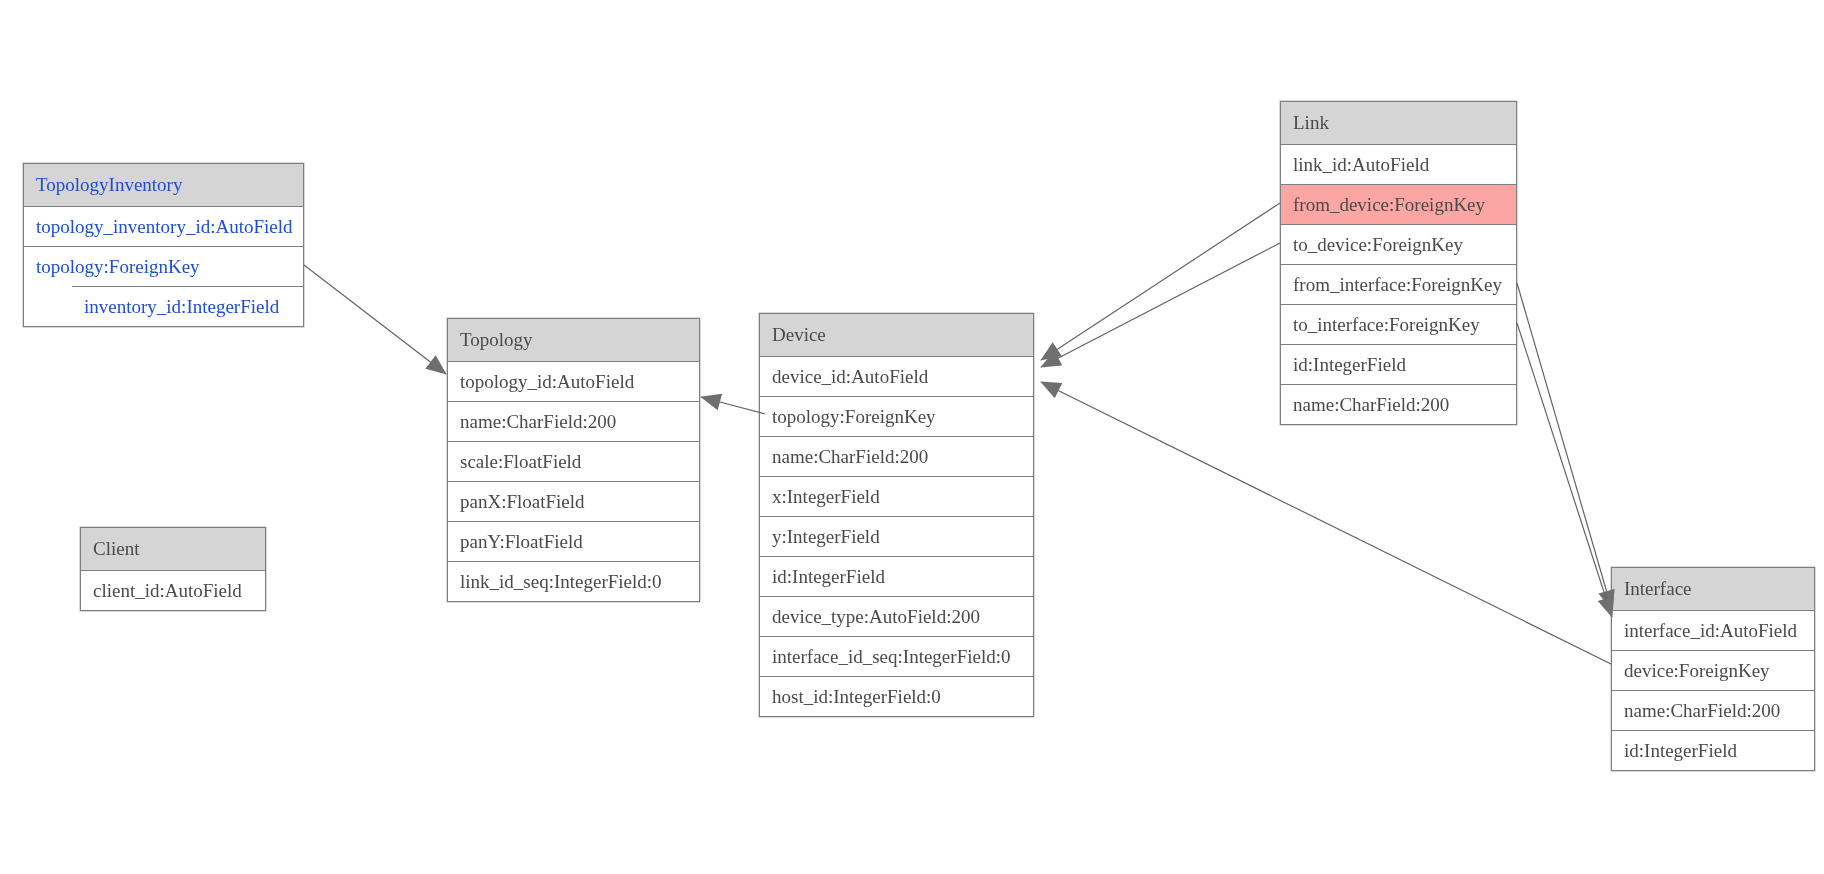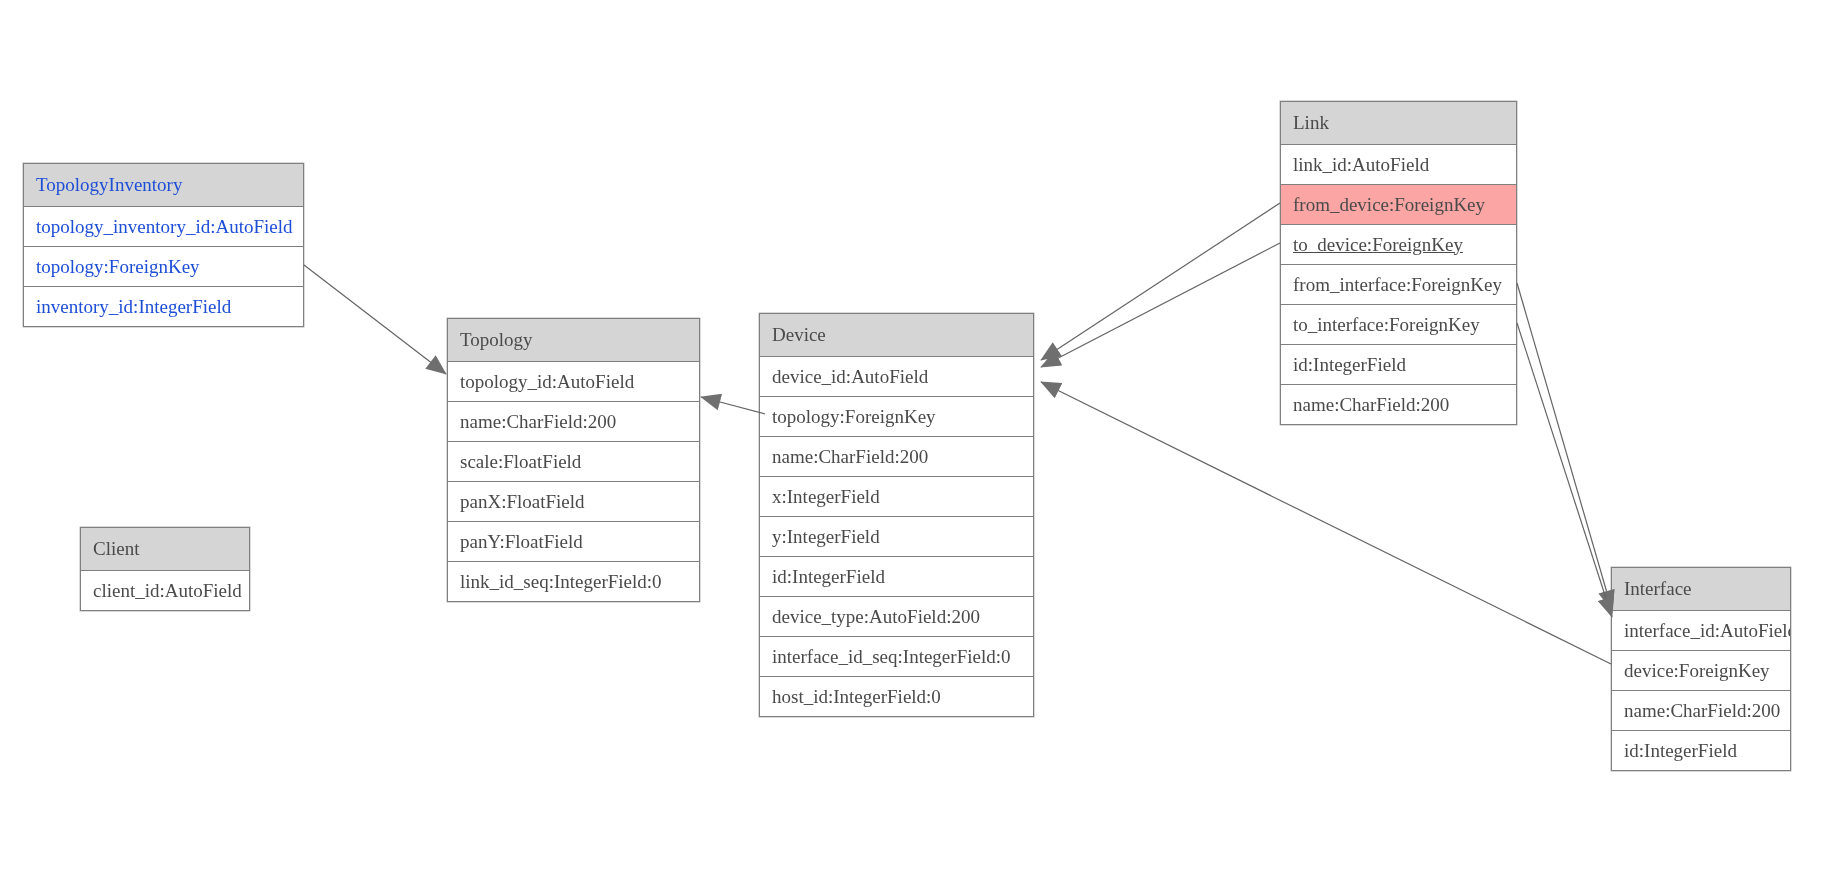--- a/index.html
+++ b/index.html
@@ -74,58 +74,58 @@
         <line x1="1611" y1="664" x2="1041" y2="382" stroke="#646464" stroke-width="1.2" marker-end="url(#arrowhead)"></line>
         <line x1="1517" y1="283" x2="1612" y2="610" stroke="#646464" stroke-width="1.2" marker-end="url(#arrowhead)"></line>
         <line x1="1517" y1="323" x2="1612" y2="617" stroke="#646464" stroke-width="1.2" marker-end="url(#arrowhead)"></line>
       </g>
   </svg>
   <div id="entities">
       <div class="entity" style="left: 23px; top: 163px; width: 281px; border-color: rgb(127, 127, 127); color: #1d4ed8;">
         <div class="entity-header" style="background: rgb(213, 213, 213);">TopologyInventory</div>
         <div class="entity-row" style="border-top-color: rgb(127, 127, 127); background: rgb(255, 255, 255);">topology_inventory_id:AutoField</div>
         <div class="entity-row" style="border-top-color: rgb(127, 127, 127); background: rgb(255, 255, 255);">topology:ForeignKey</div>
-        <div class="entity-row" style="border-top-color: rgb(127, 127, 127); background: rgb(255, 255, 255);">inventory_id:IntegerField</div>
+        <div class="entity-row" style="border-top-color: rgb(127, 127, 127); background: rgb(255, 255, 255); margin-left: 48px;">inventory_id:IntegerField</div>
       </div>
       <div class="entity" style="left: 447px; top: 318px; width: 253px; border-color: rgb(127, 127, 127); color: rgb(74, 74, 74);">
         <div class="entity-header" style="background: rgb(213, 213, 213); text-align: center;">Topology</div>
         <div class="entity-row" style="border-top-color: rgb(127, 127, 127); background: rgb(255, 255, 255);">topology_id:AutoField</div>
         <div class="entity-row" style="border-top-color: rgb(127, 127, 127); background: rgb(255, 255, 255);">name:CharField:200</div>
         <div class="entity-row" style="border-top-color: rgb(127, 127, 127); background: rgb(255, 255, 255);">scale:FloatField</div>
         <div class="entity-row" style="border-top-color: rgb(127, 127, 127); background: rgb(255, 255, 255);">panX:FloatField</div>
         <div class="entity-row" style="border-top-color: rgb(127, 127, 127); background: rgb(255, 255, 255);">panY:FloatField</div>
         <div class="entity-row" style="border-top-color: rgb(127, 127, 127); background: rgb(255, 255, 255);">link_id_seq:IntegerField:0</div>
       </div>
-      <div class="entity" style="left: 80px; top: 527px; width: 170px; border-color: rgb(127, 127, 127); color: rgb(74, 74, 74); text-align: center;">
+      <div class="entity" style="left: 80px; top: 527px; width: 186px; border-color: rgb(127, 127, 127); color: rgb(74, 74, 74); text-align: center;">
         <div class="entity-header" style="background: rgb(213, 213, 213);">Client</div>
         <div class="entity-row" style="border-top-color: rgb(127, 127, 127); background: rgb(255, 255, 255);">client_id:AutoField</div>
       </div>
       <div class="entity" style="left: 759px; top: 313px; width: 275px; border-color: rgb(127, 127, 127); color: rgb(74, 74, 74);">
         <div class="entity-header" style="background: rgb(213, 213, 213);">Device</div>
         <div class="entity-row" style="border-top-color: rgb(127, 127, 127); background: rgb(255, 255, 255);">device_id:AutoField</div>
         <div class="entity-row" style="border-top-color: rgb(127, 127, 127); background: rgb(255, 255, 255);">topology:ForeignKey</div>
         <div class="entity-row" style="border-top-color: rgb(127, 127, 127); background: rgb(255, 255, 255);">name:CharField:200</div>
         <div class="entity-row" style="border-top-color: rgb(127, 127, 127); background: rgb(255, 255, 255);">x:IntegerField</div>
         <div class="entity-row" style="border-top-color: rgb(127, 127, 127); background: rgb(255, 255, 255);">y:IntegerField</div>
         <div class="entity-row" style="border-top-color: rgb(127, 127, 127); background: rgb(255, 255, 255);">id:IntegerField</div>
         <div class="entity-row" style="border-top-color: rgb(127, 127, 127); background: rgb(255, 255, 255);">device_type:AutoField:200</div>
         <div class="entity-row" style="border-top-color: rgb(127, 127, 127); background: rgb(255, 255, 255);">interface_id_seq:IntegerField:0</div>
         <div class="entity-row" style="border-top-color: rgb(127, 127, 127); background: rgb(255, 255, 255);">host_id:IntegerField:0</div>
       </div>
       <div class="entity" style="left: 1280px; top: 101px; width: 237px; border-color: rgb(127, 127, 127); color: rgb(74, 74, 74);">
         <div class="entity-header" style="background: rgb(213, 213, 213);">Link</div>
         <div class="entity-row" style="border-top-color: rgb(127, 127, 127); background: rgb(255, 255, 255);">link_id:AutoField</div>
         <div class="entity-row" style="border-top-color: rgb(127, 127, 127); background: #fca5a5;">from_device:ForeignKey</div>
-        <div class="entity-row" style="border-top-color: rgb(127, 127, 127); background: rgb(255, 255, 255); text-decoration: underline;">to_device:ForeignKey</div>
+        <div class="entity-row" style="border-top-color: rgb(127, 127, 127); background: rgb(255, 255, 255);">to_device:ForeignKey</div>
         <div class="entity-row" style="border-top-color: rgb(127, 127, 127); background: rgb(255, 255, 255);">from_interface:ForeignKey</div>
         <div class="entity-row" style="border-top-color: rgb(127, 127, 127); background: rgb(255, 255, 255);">to_interface:ForeignKey</div>
         <div class="entity-row" style="border-top-color: rgb(127, 127, 127); background: rgb(255, 255, 255);">id:IntegerField</div>
         <div class="entity-row" style="border-top-color: rgb(127, 127, 127); background: rgb(255, 255, 255);">name:CharField:200</div>
       </div>
-      <div class="entity" style="left: 1611px; top: 567px; width: 180px; border-color: rgb(127, 127, 127); color: rgb(74, 74, 74);">
+      <div class="entity" style="left: 1611px; top: 567px; width: 204px; border-color: rgb(127, 127, 127); color: rgb(74, 74, 74);">
         <div class="entity-header" style="background: rgb(213, 213, 213);">Interface</div>
         <div class="entity-row" style="border-top-color: rgb(127, 127, 127); background: rgb(255, 255, 255);">interface_id:AutoField</div>
         <div class="entity-row" style="border-top-color: rgb(127, 127, 127); background: rgb(255, 255, 255);">device:ForeignKey</div>
         <div class="entity-row" style="border-top-color: rgb(127, 127, 127); background: rgb(255, 255, 255);">name:CharField:200</div>
         <div class="entity-row" style="border-top-color: rgb(127, 127, 127); background: rgb(255, 255, 255);">id:IntegerField</div>
       </div>
     </div>
 </div>
 
 </body></html>

